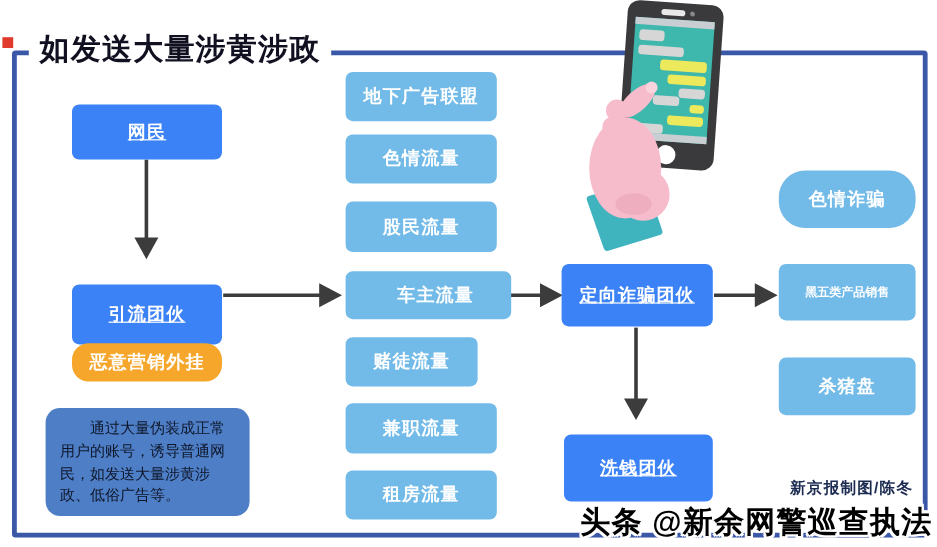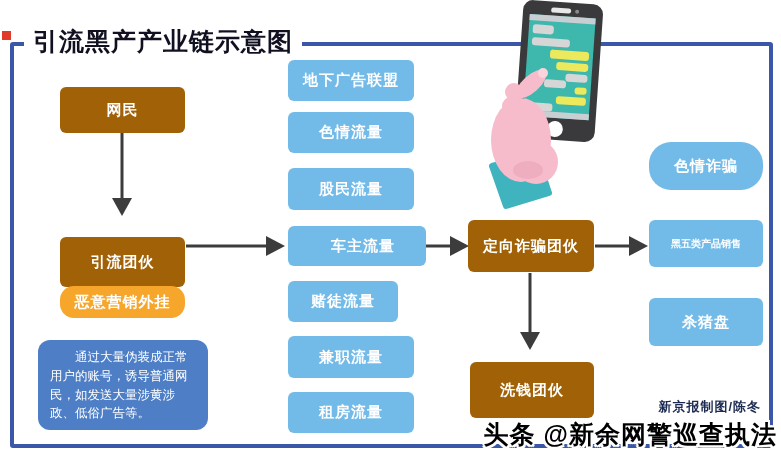--- a/index.html
+++ b/index.html
@@ -21,28 +21,28 @@
     position:absolute;left:24px;top:25px;margin:0;height:34px;line-height:34px;
     font-family:"Liberation Serif","DejaVu Serif",serif;
     font-size:25px;font-weight:900;color:#101020;letter-spacing:1px;
     background:#ffffff;padding:0 9px;z-index:4;
   }
   .box{
     position:absolute;display:flex;align-items:center;justify-content:center;
     color:#ffffff;font-weight:bold;font-size:15px;letter-spacing:1px;
     border-radius:6px;z-index:3;text-align:center;
   }
-  .blue{background:#a16207;}
+  .blue{background:#3b82f6;text-decoration:underline;}
   .lightblue{background:#72bae8;}
   .orange{background:#f5a62b;border-radius:4px;}
   .tight{font-size:10px;letter-spacing:0;}
   .note{
     position:absolute;left:38px;top:340px;width:170px;height:90px;
     box-sizing:border-box;background:#4d7ec6;border-radius:12px;
-    color:#ffffff;font-family:"DejaVu Serif","Liberation Serif",serif;
+    color:#0f172a;font-family:"DejaVu Serif","Liberation Serif",serif;
     font-size:12.5px;line-height:1.5;padding:8px 12px;text-indent:2em;
     z-index:3;
   }
   .arrows,.phone{position:absolute;left:0;top:0;z-index:2;pointer-events:none;}
   .phone{z-index:5;}
   .credit{
     position:absolute;right:20px;top:398px;font-size:13px;font-weight:bold;
     color:#1b2a50;z-index:6;letter-spacing:1px;
   }
   .watermark{
@@ -53,21 +53,21 @@
                  0 -2px 0 #fff,-2px 0 0 #fff;
     white-space:nowrap;
   }
   .watermark .wm-platform{margin-right:8px;}
 </style>
 </head>
 <body>
 
 <div class="frame"></div>
 <div class="red-sq"></div>
-<h1 class="title">引流黑产产业链示意图</h1>
+<h1 class="title">如发送大量涉黄涉政</h1>
 
 <svg class="arrows" width="781" height="456" viewBox="0 0 781 456">
   <g stroke="#3c3c3c" fill="#3c3c3c">
     <line x1="122" y1="133" x2="122" y2="199" stroke-width="3"></line>
     <polygon points="112,198 132,198 122,216" stroke="none"></polygon>
   </g>
   <g stroke="#3c3c3c" fill="#3c3c3c">
     <line x1="186" y1="246" x2="267" y2="246" stroke-width="3"></line>
     <polygon points="266,236 266,256 285,246" stroke="none"></polygon>
   </g>

